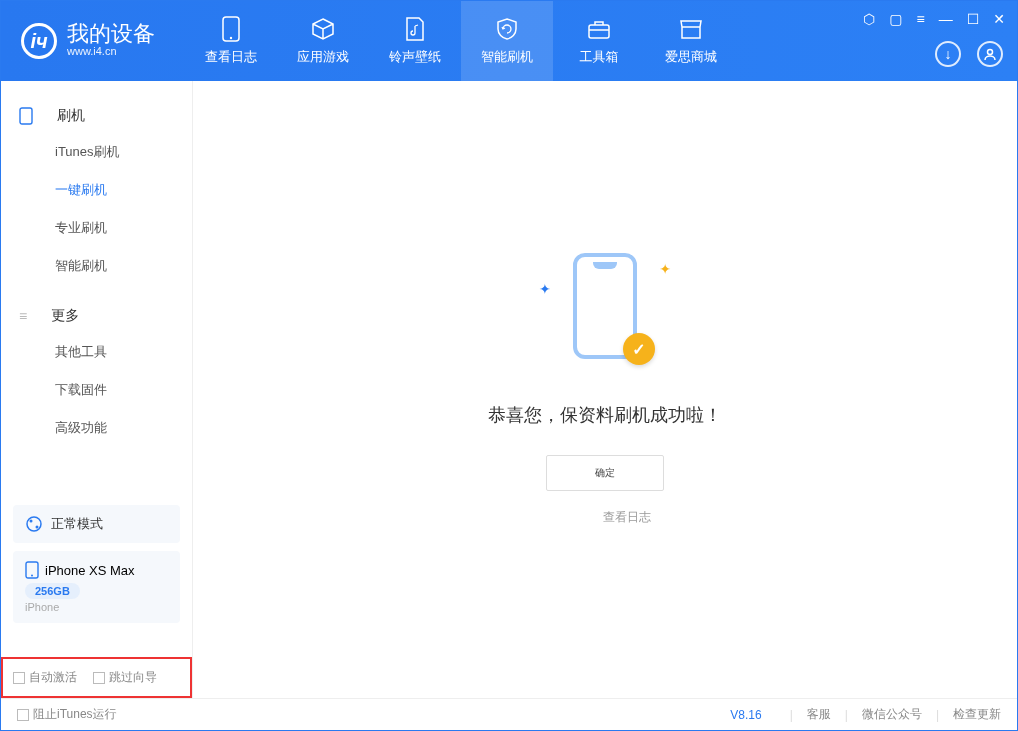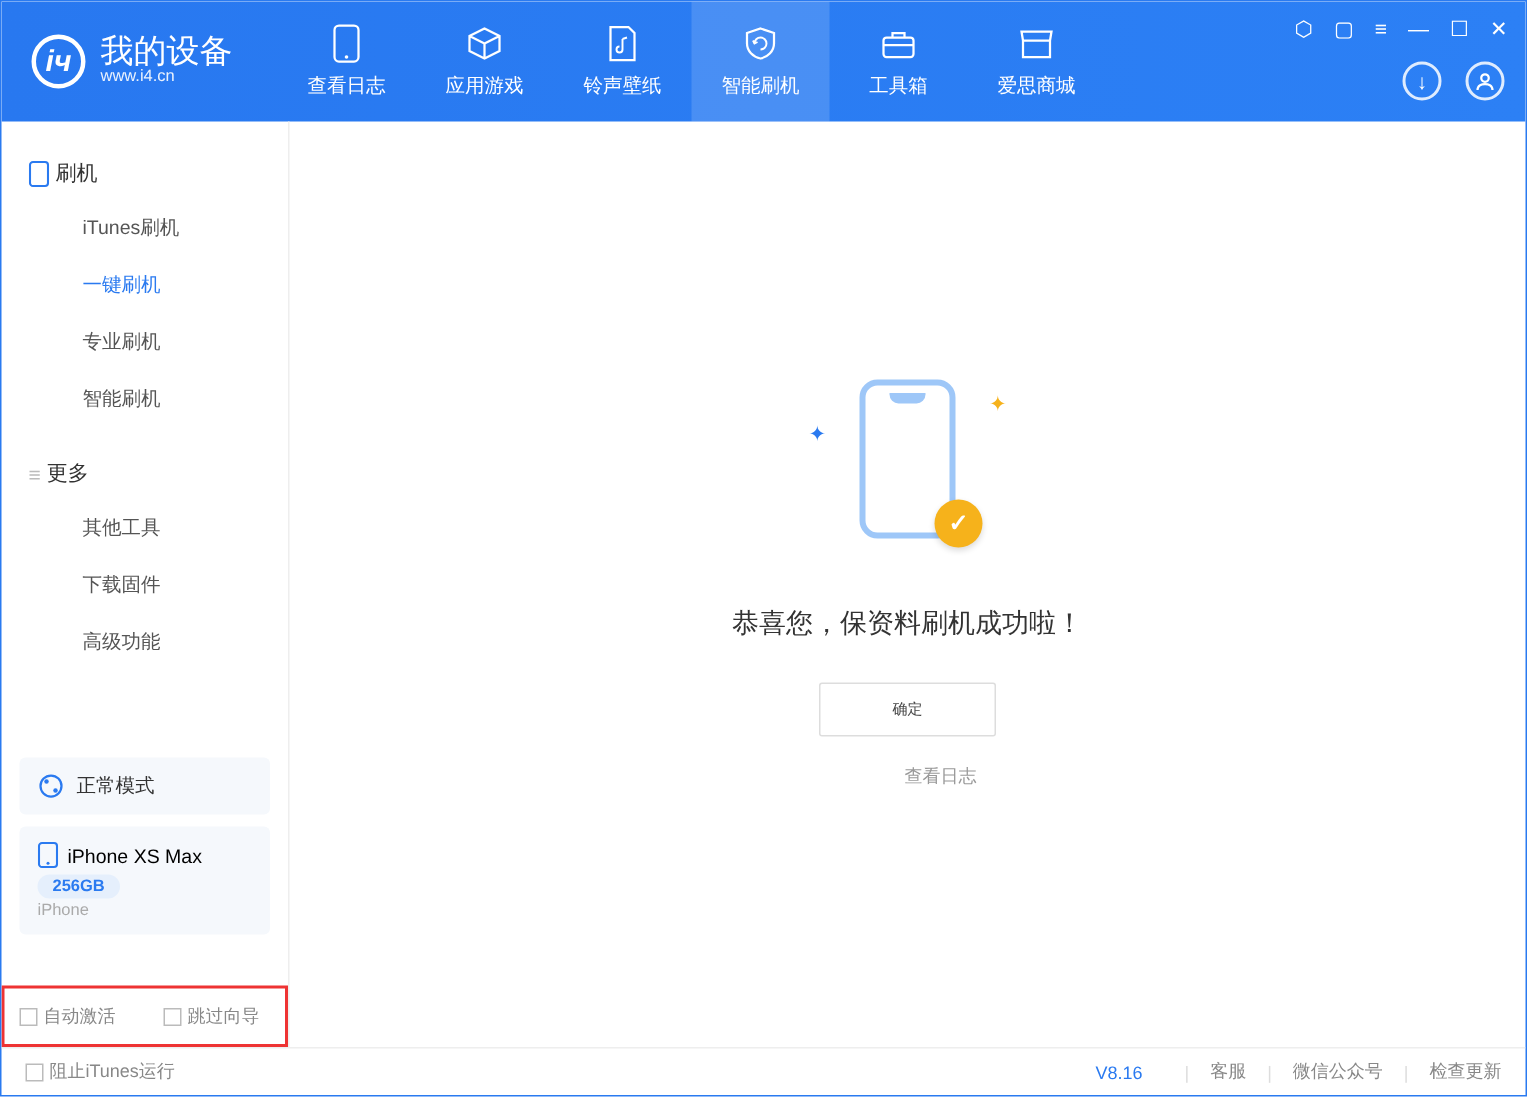--- a/index.html
+++ b/index.html
@@ -12,30 +12,30 @@
 .tabs { display: flex; height: 100%; margin-left: 10px; }
 .tab { width: 92px; display: flex; flex-direction: column; align-items: center; justify-content: center; cursor: pointer; font-size: 13px; gap: 6px; }
 .tab.active { background: rgba(255,255,255,0.15); }
 .tab-icon { width: 26px; height: 26px; display: flex; align-items: center; justify-content: center; }
 .window-controls { position: absolute; right: 12px; top: 10px; display: flex; gap: 14px; color: #fff; }
 .window-controls span { cursor: pointer; font-size: 14px; }
 .header-right-icons { position: absolute; right: 14px; top: 40px; display: flex; gap: 16px; }
 .circle-icon { width: 26px; height: 26px; border: 2px solid rgba(255,255,255,0.85); border-radius: 50%; display: flex; align-items: center; justify-content: center; color: #fff; font-size: 14px; cursor: pointer; }
 .body-row { display: flex; height: calc(100% - 80px - 32px); }
 .sidebar { width: 192px; border-right: 1px solid #eee; padding-top: 18px; position: relative; }
-.side-group-hdr { display: flex; align-items: center; gap: 4px; padding: 8px 18px; font-size: 14px; color: #333; }
+.side-group-hdr { display: flex; align-items: center; gap: 24px; padding: 8px 18px; font-size: 14px; color: #333; }
 .side-item { padding: 10px 0 10px 54px; font-size: 13px; color: #555; cursor: pointer; }
 .side-item.active { color: #2a7af0; }
 .mode-box, .device-box { margin: 8px 12px; background: #f5f8fc; border-radius: 4px; padding: 10px 12px; font-size: 13px; }
 .mode-box { display: flex; align-items: center; gap: 8px; color: #333; }
 .device-box .dev-name { color: #000000; font-weight: 500; display: flex; align-items: center; gap: 6px; }
 .capacity-pill { display: inline-block; background: #e5effc; color: #2a7af0; font-size: 11px; padding: 2px 10px; border-radius: 10px; margin-top: 4px; font-weight: bold; }
 .dev-type { font-size: 11px; color: #aaa; margin-top: 2px; }
 .bottom-sidebar-checks { position: absolute; bottom: 0; left: 0; right: 0; }
-.red-box { border: 2px solid #e33; padding: 10px 10px; display: flex; gap: 32px; font-size: 12px; color: #888; }
+.red-box { border: 2px solid #e33; padding: 10px 10px; display: flex; gap: 16px; font-size: 12px; color: #888; }
 .chk { display: flex; align-items: center; gap: 4px; cursor: pointer; }
 .chk-box { width: 12px; height: 12px; border: 1px solid #bbb; display: inline-block; }
 .main { flex: 1; position: relative; display: flex; flex-direction: column; align-items: center; justify-content: center; }
 .device-illustration { position: relative; width: 120px; height: 120px; margin-bottom: 30px; }
 .phone-shape { width: 64px; height: 106px; border: 4px solid #9ec7f8; border-radius: 12px; margin: 0 auto; position: relative; background: #fff; }
 .phone-shape::before { content: ""; position: absolute; top: 5px; left: 50%; transform: translateX(-50%); width: 24px; height: 7px; background: #9ec7f8; border-radius: 0 0 6px 6px; }
 .check-badge { position: absolute; right: 10px; bottom: 8px; width: 32px; height: 32px; background: #f6b21b; border-radius: 50%; display: flex; align-items: center; justify-content: center; color: #fff; font-weight: bold; box-shadow: 0 2px 4px rgba(0,0,0,0.15); }
 .sparkle { position: absolute; color: #f6b21b; font-size: 14px; }
 .sparkle.s1 { left: -6px; top: 28px; color: #2a7af0; }
 .sparkle.s2 { right: -6px; top: 8px; }

